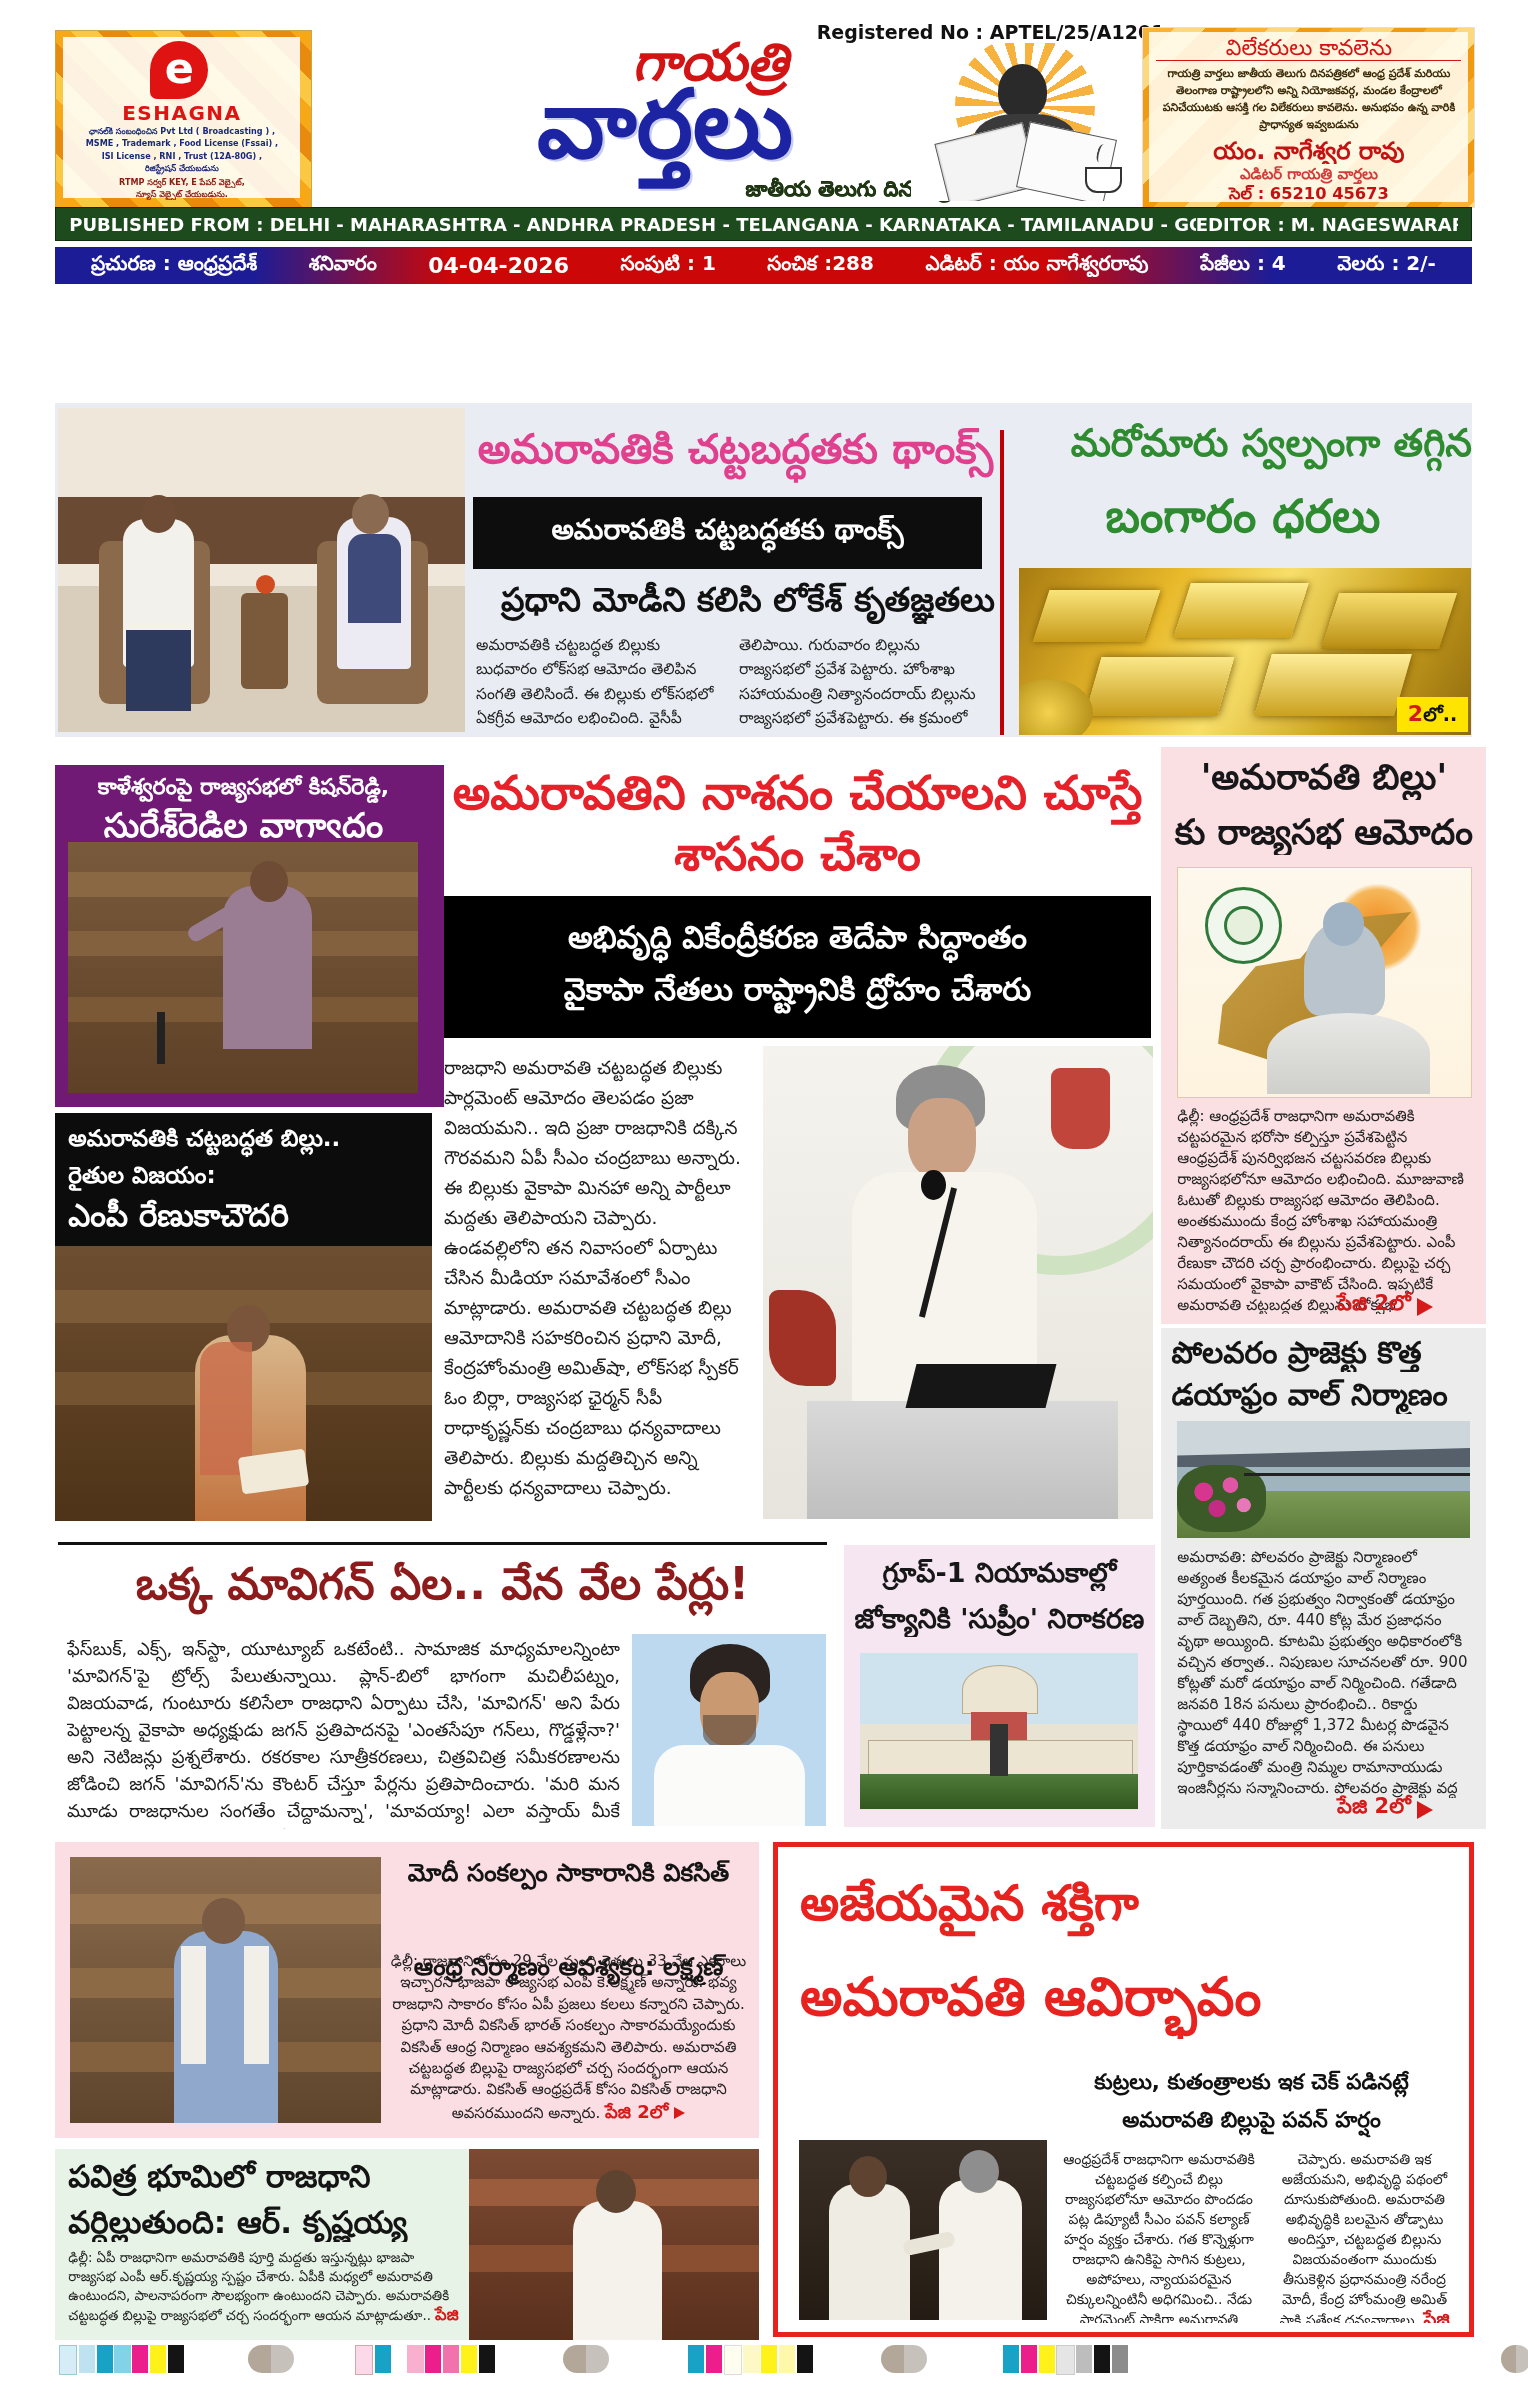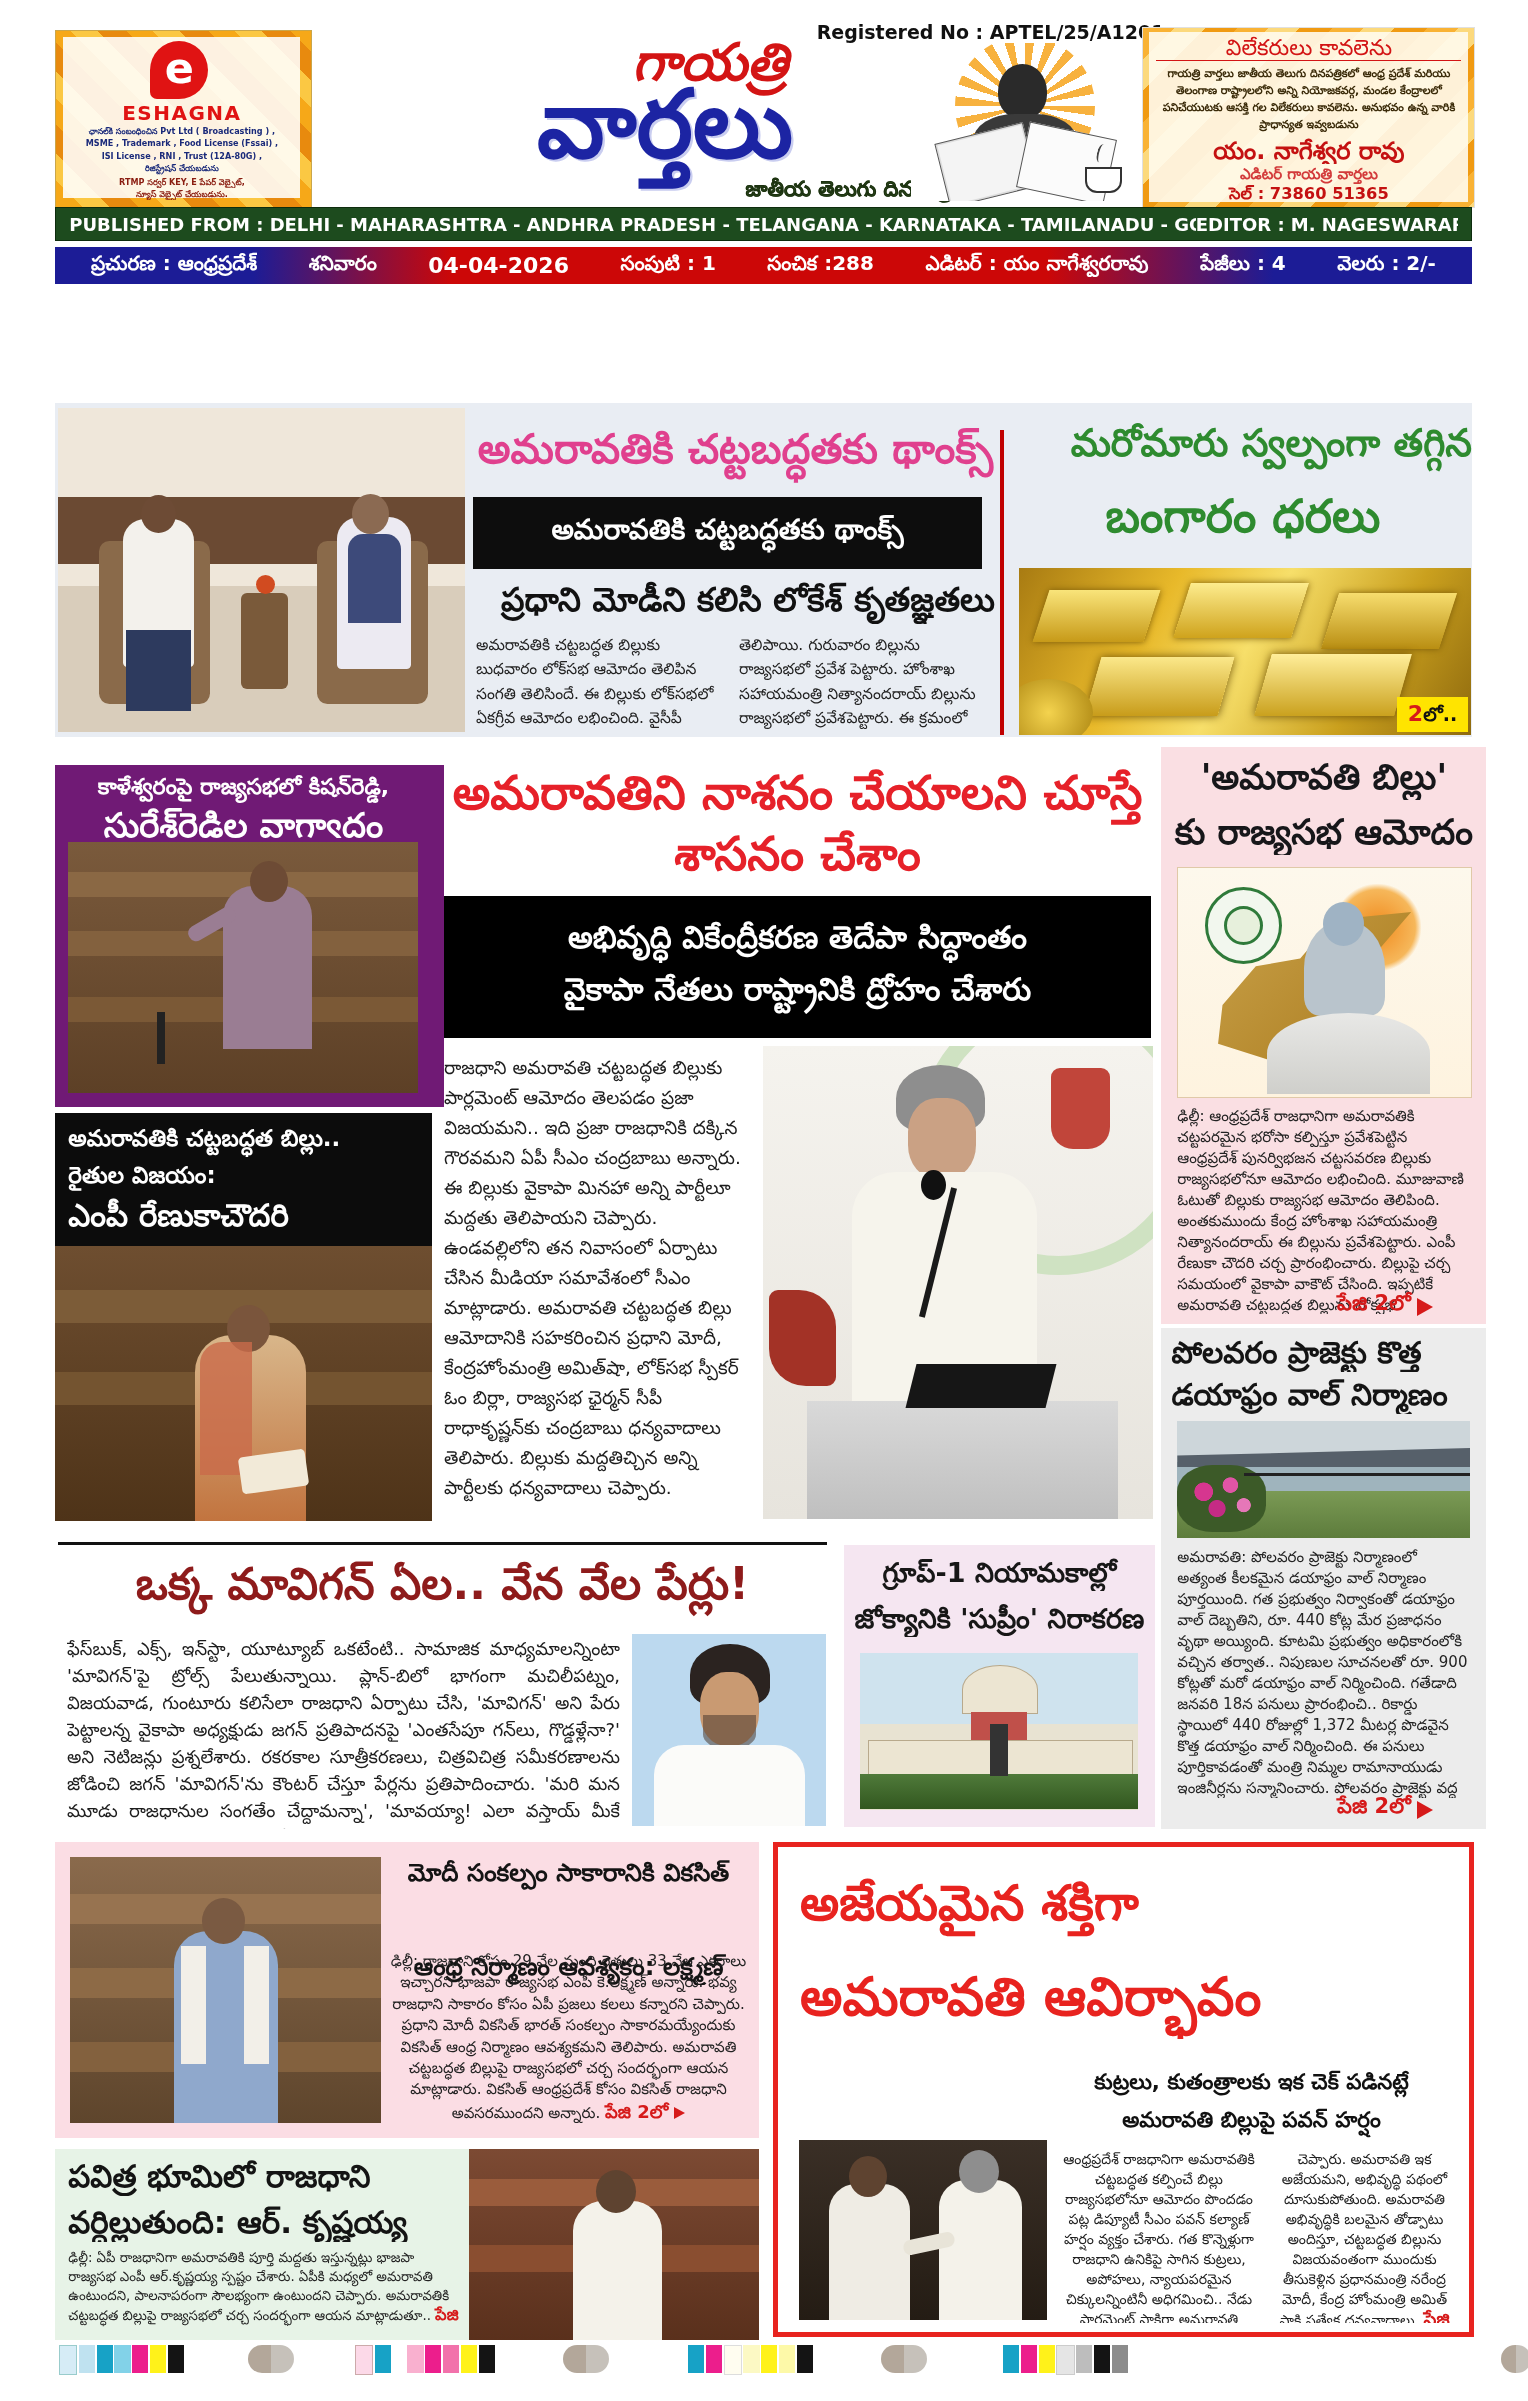--- a/index.html
+++ b/index.html
@@ -47,21 +47,21 @@
     <div class="shape" style="left:174px;top:124px;width:33px;height:22px;background:#ffffff;border:2.2px solid #333;border-radius:0 0 12px 12px;"></div>
     <div class="shape" style="left:186px;top:101px;width:7.4px;height:19px;border-left:2.2px solid #444;border-radius:50%;transform:rotate(14deg);"></div>
   </div>
 
   <div class="abs" style="left:1142px;top:27px;width:331px;height:179px;background:repeating-linear-gradient(135deg,#f9b234 0 22px,#fcd97c 22px 44px,#f09a12 44px 67px);border:1.5px solid #e0e0e0;">
     <div class="abs" style="left:6px;top:4.4px;width:319px;height:170px;background:rgba(255,251,238,0.9);">
       <div class="abs cap" style="left:7.4px;top:3px;width:305px;height:25px;color:#d31414;font-size:22px;font-weight:normal;text-align:center;border-bottom:1.5px solid #d31414;">విలేకరులు కావలెను</div>
       <div class="abs cap" style="left:7.4px;top:33px;width:305px;height:68px;color:#3a2a08;font-size:11px;font-weight:bold;line-height:17px;text-align:center;">గాయత్రి వార్తలు జాతీయ తెలుగు దినపత్రికలో ఆంధ్ర ప్రదేశ్ మరియు తెలంగాణ రాష్ట్రాలలోని అన్ని నియోజకవర్గ, మండల కేంద్రాలలో పనిచేయుటకు ఆసక్తి గల విలేకరులు కావలెను. అనుభవం ఉన్న వారికి ప్రాధాన్యత ఇవ్వబడును</div>
       <div class="abs cap" style="left:7.4px;top:105px;width:305px;height:27px;color:#c41111;font-size:24px;font-weight:bold;text-align:center;">యం. నాగేశ్వర రావు</div>
       <div class="abs cap" style="left:7.4px;top:133px;width:305px;height:19px;color:#d33b3b;font-size:15px;font-weight:bold;text-align:center;">ఎడిటర్ గాయత్రి వార్తలు</div>
-      <div class="abs cap" style="left:7.4px;top:152px;width:305px;height:19px;color:#c41111;font-size:16.3px;font-weight:bold;text-align:center;">సెల్ : 73860 51365</div>
+      <div class="abs cap" style="left:7.4px;top:152px;width:305px;height:19px;color:#c41111;font-size:16.3px;font-weight:bold;text-align:center;">సెల్ : 65210 45673</div>
     </div>
   </div>
 
   <div class="abs" style="left:55px;top:207px;width:1417px;height:34px;background:#1d4b1e;border:1.5px solid #0e2c0e;display:flex;align-items:center;justify-content:space-between;padding:0 13.3px;box-sizing:border-box;">
     <span class="cap" style="color:#ffffff;font-size:18px;font-weight:bold;white-space:nowrap;">PUBLISHED FROM : DELHI - MAHARASHTRA - ANDHRA PRADESH - TELANGANA - KARNATAKA - TAMILANADU - GOA - LOCKNOW -</span>
     <span class="cap" style="color:#ffffff;font-size:18px;font-weight:bold;white-space:nowrap;">EDITOR : M. NAGESWARARAO</span>
   </div>
 
   <div class="abs" style="left:55px;top:247px;width:1417px;height:37px;background:linear-gradient(90deg,#1c1c96 0%,#1c1c96 14%,#cc0707 28%,#cc0707 70%,#1c1c96 86%,#1c1c96 100%);display:flex;align-items:center;justify-content:space-around;padding:0 10.4px;box-sizing:border-box;">
     <span class="cap" style="color:#fff;font-size:20px;font-weight:bold;white-space:nowrap;">ప్రచురణ : ఆంధ్రప్రదేశ్</span>

